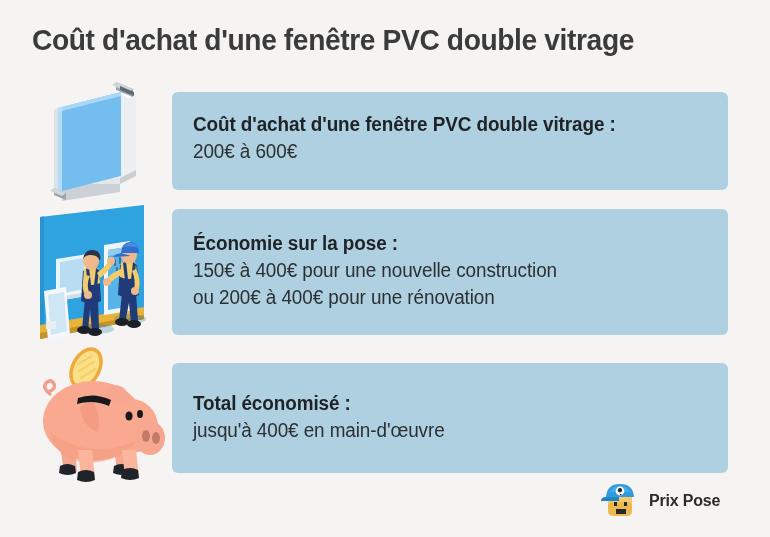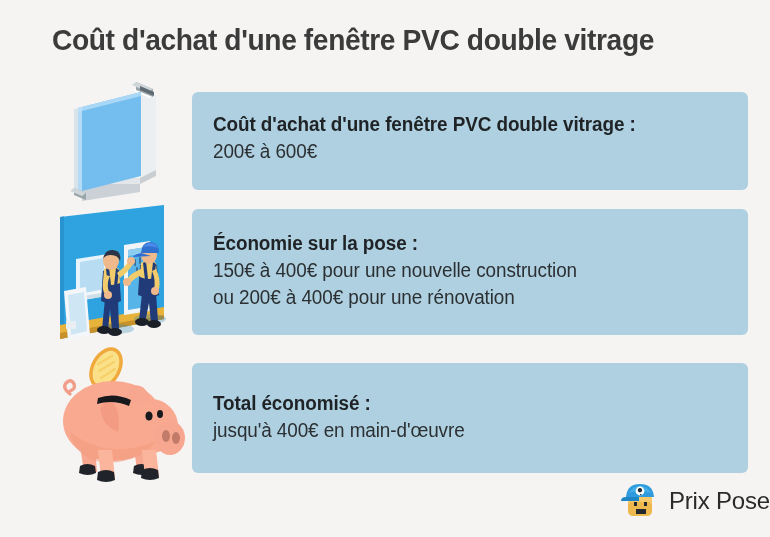--- a/index.html
+++ b/index.html
@@ -12,21 +12,20 @@
     background: #f5f4f3;
     font-family: "Liberation Sans", sans-serif;
     overflow: hidden;
     position: relative;
   }
   #infographic {
     position: relative;
     width: 700px;
     height: 537px;
     background: #f5f4f3;
-    margin-left: 20px;
   }
 
   
   .title {
     position: absolute;
     left: 32px;
     top: 22px;
     width: 710px;
     font-size: 29.5px;
     font-weight: bold;
@@ -100,22 +99,22 @@
     display: flex;
     align-items: center;
     gap: 9px;
   }
   .logo-mark {
     width: 40px;
     height: 42px;
     flex: 0 0 auto;
   }
   .logo-text {
-    font-size: 24px;
-    font-weight: normal;
+    font-size: 16px;
+    font-weight: bold;
     color: #2b2b2b;
     letter-spacing: -0.2px;
     white-space: nowrap;
   }
 </style>
 </head>
 <body>
 
 <div id="infographic">
 

